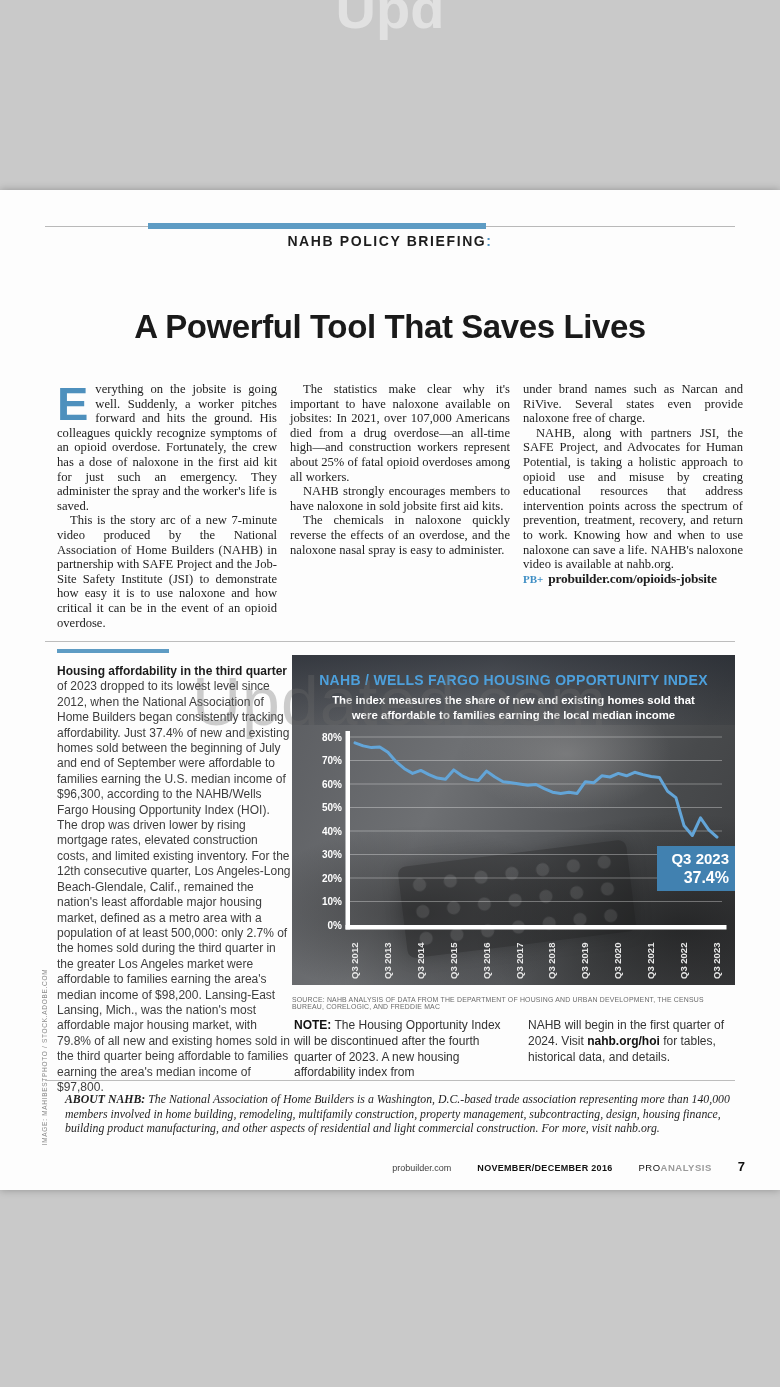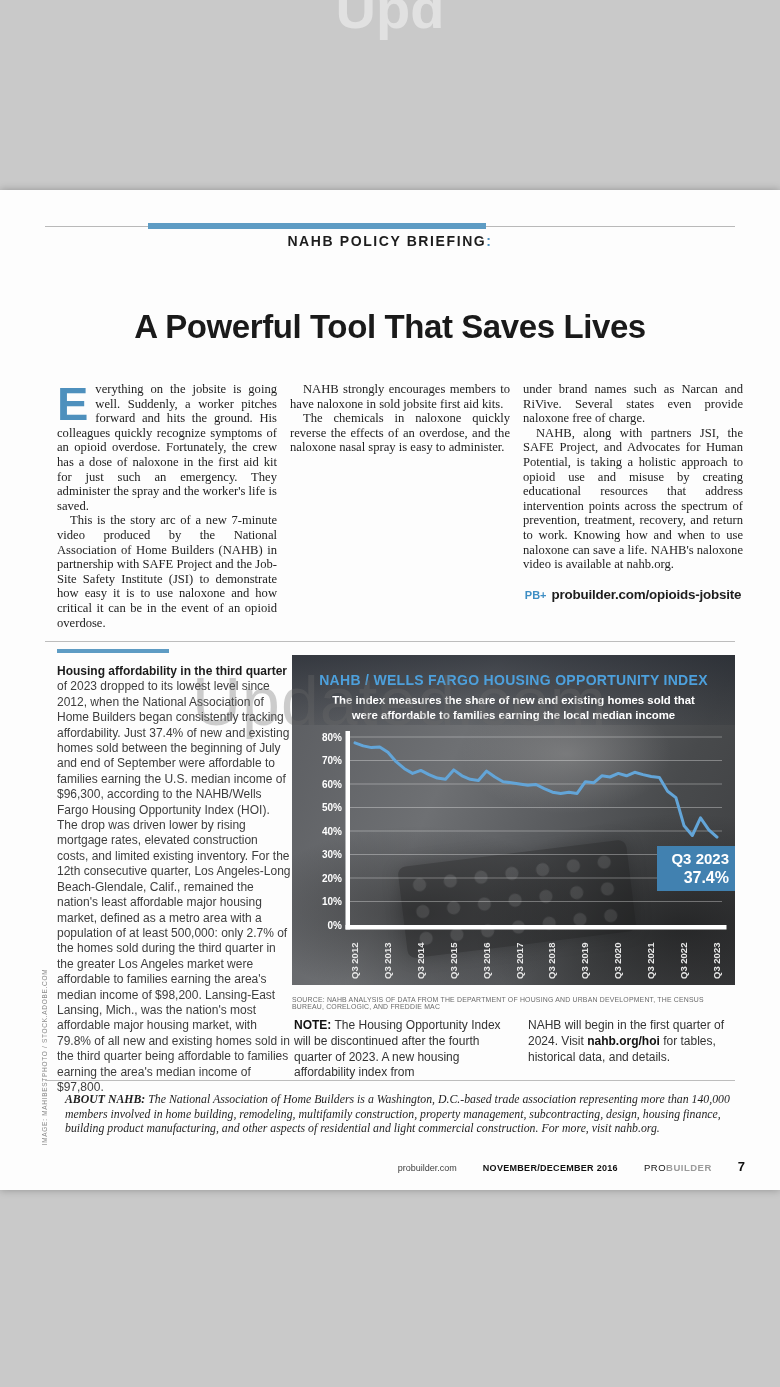--- a/index.html
+++ b/index.html
@@ -18,21 +18,21 @@
 
   
   .headline { position:absolute; left:0; right:0; top:118px; text-align:center; font-weight:800; font-size:33px; letter-spacing:-.4px; color:#1a1a1a; }
 
   
   .cols { position:absolute; left:57px; top:192px; width:686px; display:flex; gap:13px; }
   .col { width:220px; font-family:"Liberation Serif",serif; font-size:12.6px; line-height:14.6px; text-align:justify; color:#222; }
   .col p { margin:0; }
   .col p.ind { text-indent:13px; }
   .dropcap { float:left; font-family:"Liberation Sans",sans-serif; font-weight:800; font-size:47px; line-height:38px; color:#4e90bd; margin:3px 7px 0 0; }
-  .pbplus { margin-top:16px; font-family:Liberation Sans, sans-serif; text-align:center; }
+  .pbplus { font-family:Liberation Serif, serif; text-align:left; }
   .pbplus .tag { color:#3e8ec4; font-weight:800; font-size:11px; margin-right:5px; }
   .pbplus .url { color:#1d1d1d; font-weight:800; font-size:13.4px; letter-spacing:-.2px; }
 
   
   .divider { position:absolute; left:45px; right:45px; height:1px; background:#bdbdbd; }
   .div1 { top:451px; } .div2 { top:890px; }
 
   
   .sb-bar { position:absolute; left:57px; top:459px; width:112px; height:4px; background:#5e9cc4; }
   .sidebar { position:absolute; left:57px; top:474px; width:234px; font-size:12px; line-height:15.4px; color:#3d3d3d; }
@@ -87,20 +87,21 @@
   <div class="kicker"><span>NAHB POLICY BRIEFING</span><span class="colon">:</span></div>
 
   <h1 class="headline">A Powerful Tool That Saves Lives</h1>
 
   <div class="cols">
     <div class="col">
       <p><span class="dropcap">E</span><span>verything on the jobsite is going well. Suddenly, a worker pitches forward and hits the ground. His colleagues quickly recognize symptoms of an opioid overdose. Fortunately, the crew has a dose of naloxone in the first aid kit for just such an emergency. They administer the spray and the worker's life is saved.</span></p>
       <p class="ind">This is the story arc of a new 7-minute video produced by the National Association of Home Builders (NAHB) in partnership with SAFE Project and the Job-Site Safety Institute (JSI) to demonstrate how easy it is to use naloxone and how critical it can be in the event of an opioid overdose.</p>
     </div>
     <div class="col">
+      <p class="ind">The statistics make clear why it's important to have naloxone available on jobsites: In 2021, over 107,000 Americans died from a drug overdose—an all-time high—and construction workers represent about 25% of fatal opioid overdoses among all workers.</p>
       <p class="ind">NAHB strongly encourages members to have naloxone in sold jobsite first aid kits.</p>
       <p class="ind">The chemicals in naloxone quickly reverse the effects of an overdose, and the naloxone nasal spray is easy to administer.</p>
     </div>
     <div class="col">
       <p>under brand names such as Narcan and RiVive. Several states even provide naloxone free of charge.</p>
       <p class="ind">NAHB, along with partners JSI, the SAFE Project, and Advocates for Human Potential, is taking a holistic approach to opioid use and misuse by creating educational resources that address intervention points across the spectrum of prevention, treatment, recovery, and return to work. Knowing how and when to use naloxone can save a life. NAHB's naloxone video is available at nahb.org.</p>
       <div class="pbplus">
         <span class="tag">PB+</span><span class="url">probuilder.com/opioids-jobsite</span>
       </div>
     </div>
@@ -166,19 +167,19 @@
 
   <div class="divider div2"></div>
 
   <div class="about">
     <b>ABOUT NAHB:</b><span> The National Association of Home Builders is a Washington, D.C.-based trade association representing more than 140,000 members involved in home building, remodeling, multifamily construction, property management, subcontracting, design, housing finance, building product manufacturing, and other aspects of residential and light commercial construction. For more, visit nahb.org.</span>
   </div>
 
   <div class="footer">
     <span class="site">probuilder.com</span>
     <span class="issue">NOVEMBER/DECEMBER 2016</span>
-    <span class="brand"><span class="b">PRO</span><span class="l">BUILDER</span></span>
+    <span class="brand"><span class="b">PRO</span><span class="l">ANALYSIS</span></span>
     <span class="pg">7</span>
   </div>
 
   <div class="credit">IMAGE: MAHIBESTPHOTO / STOCK.ADOBE.COM</div>
 
 </div>
 
 </body></html>

